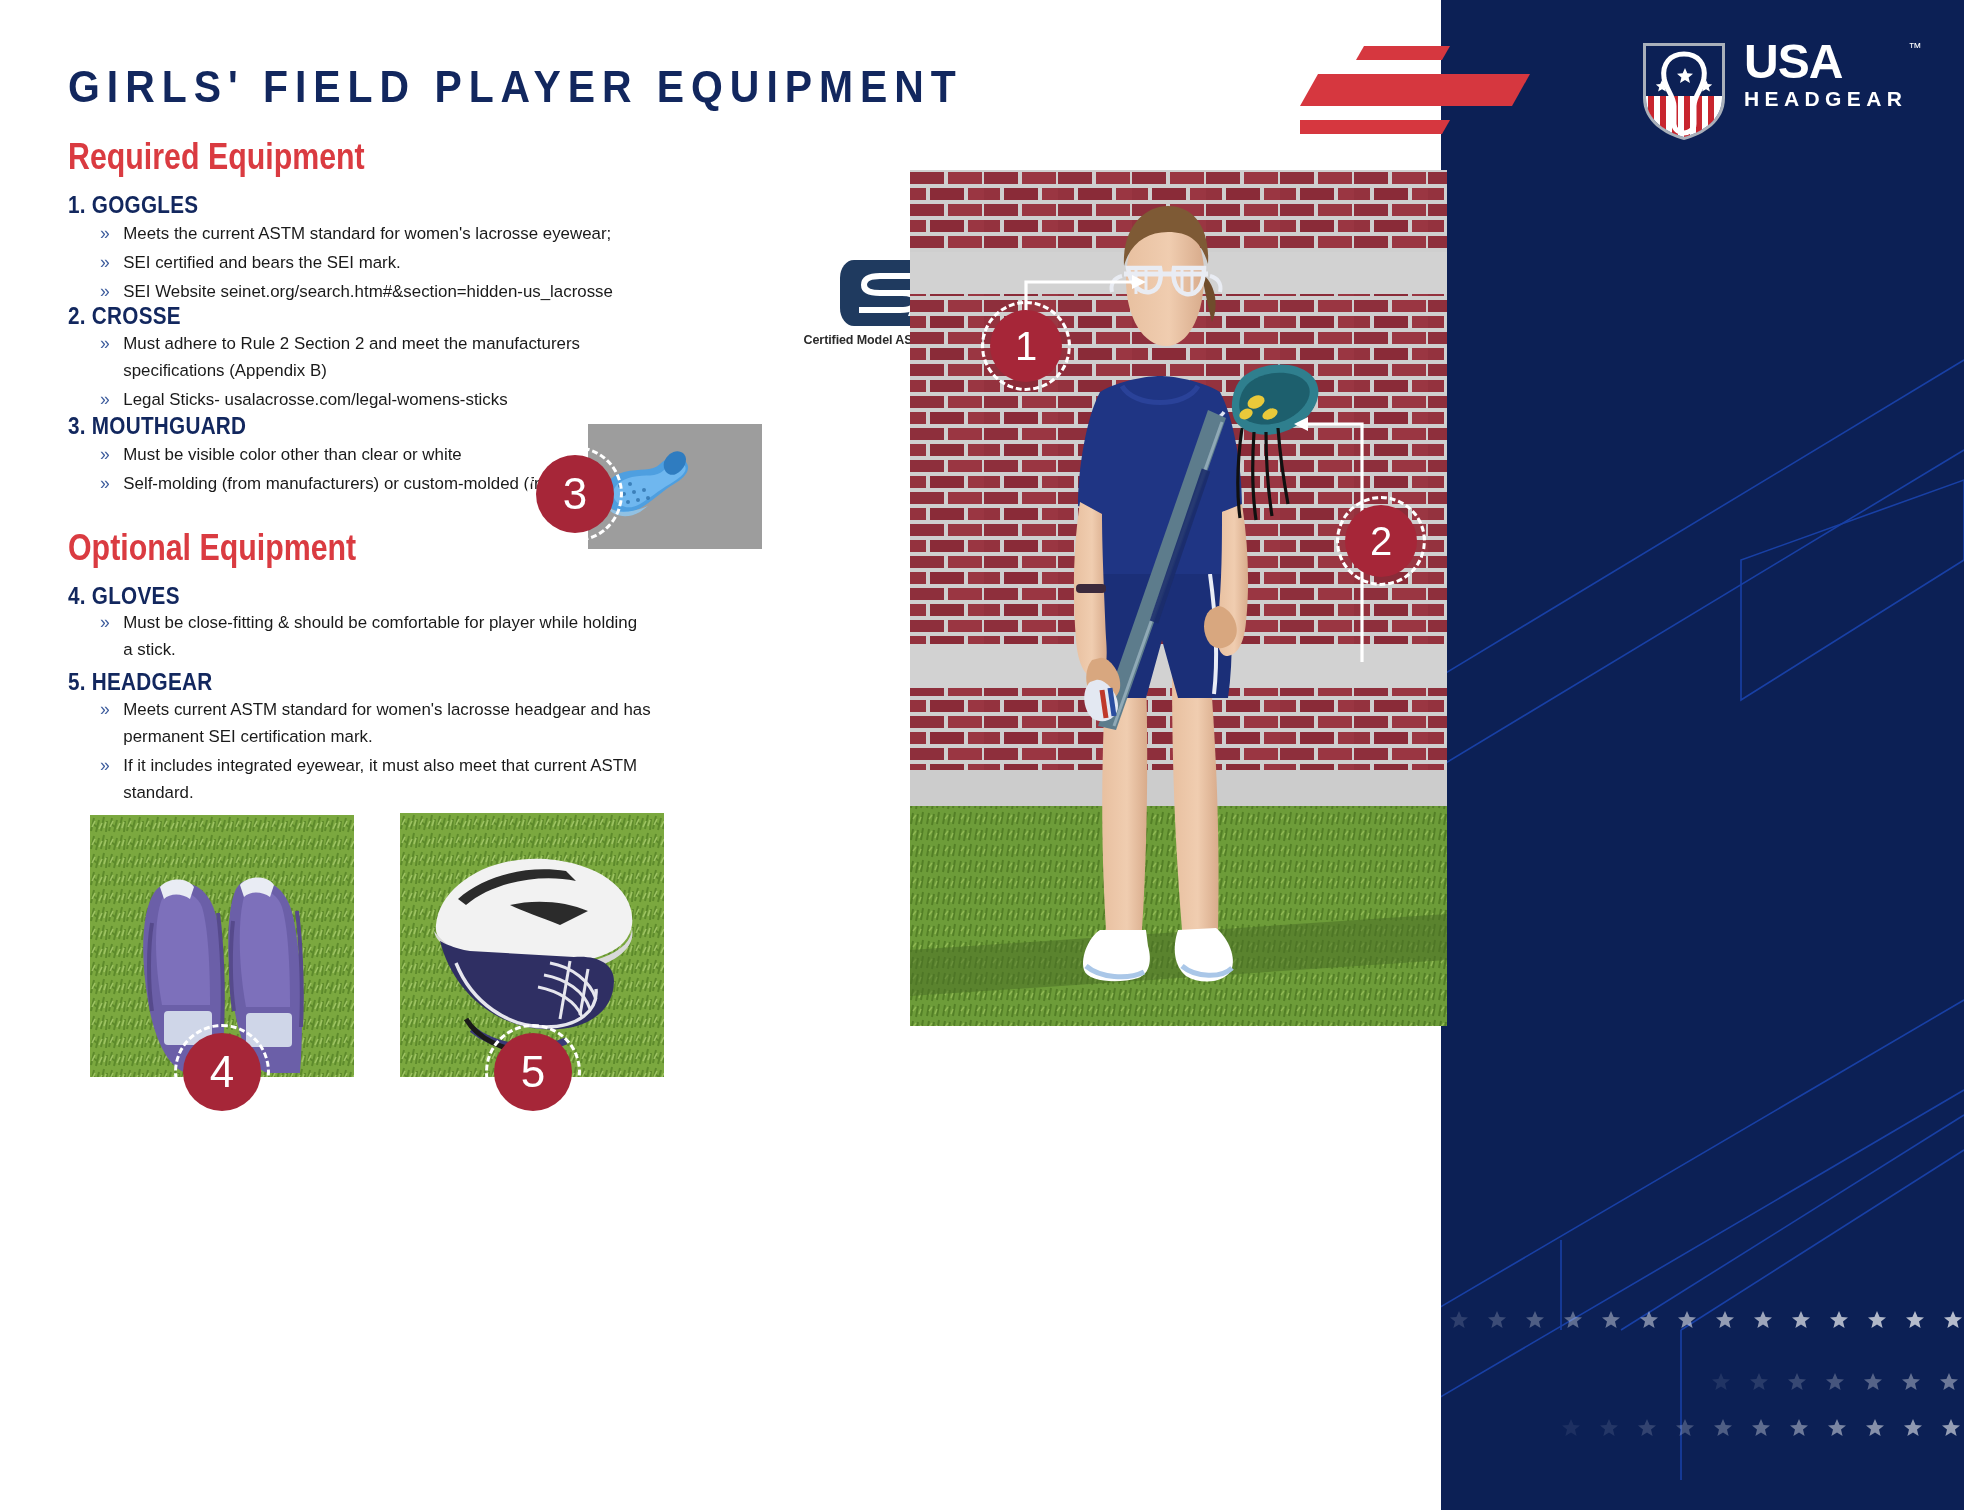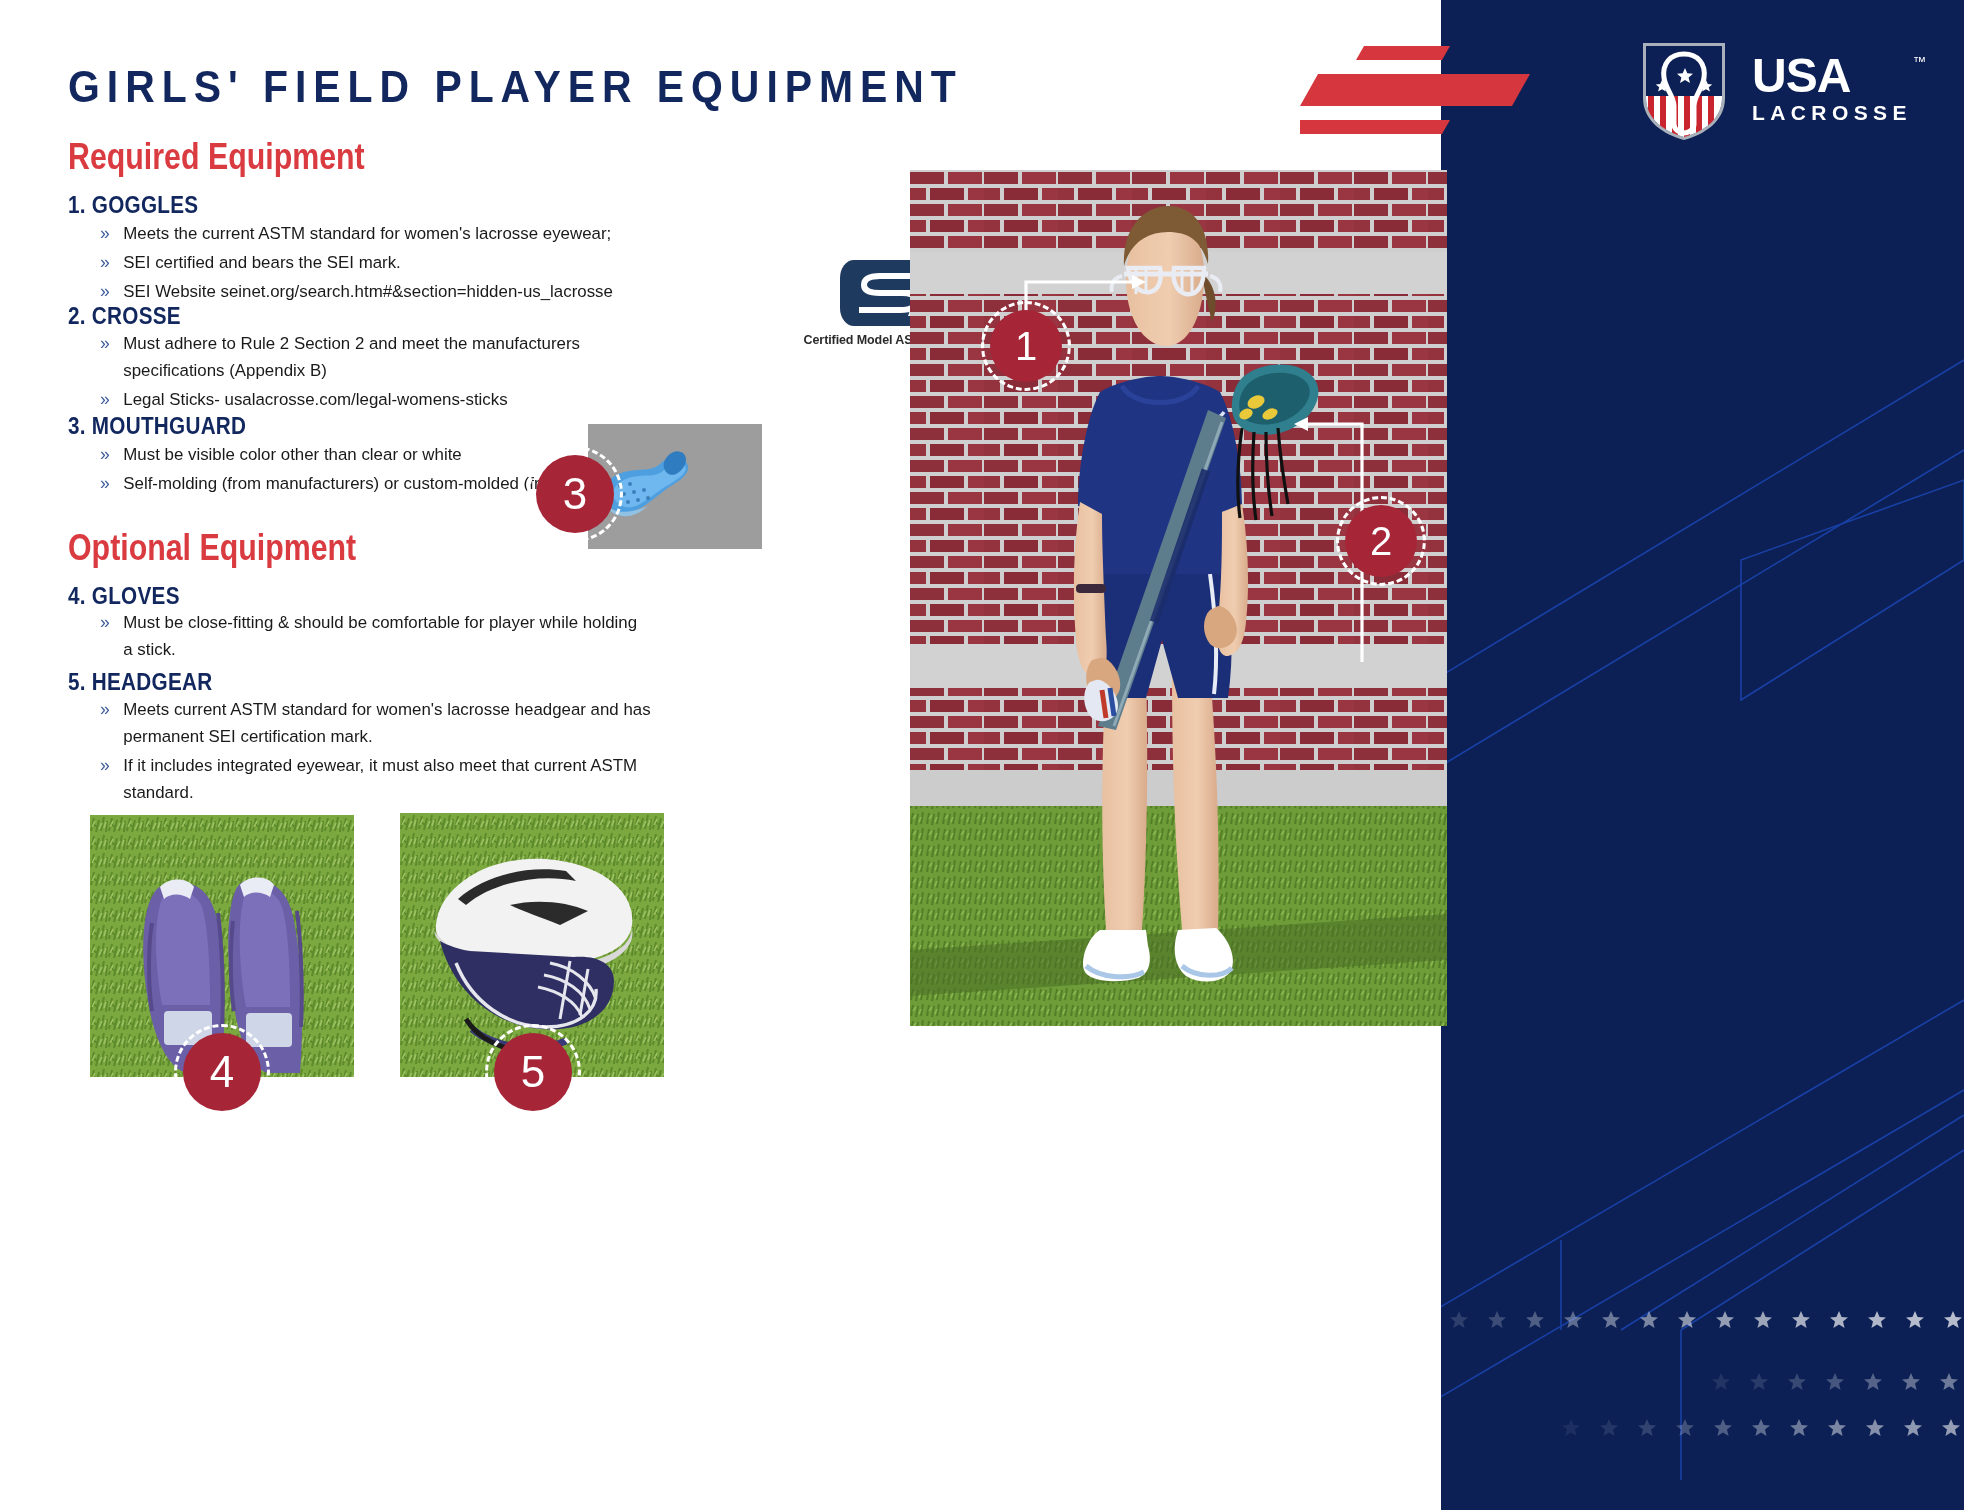--- a/index.html
+++ b/index.html
@@ -23,21 +23,21 @@
   .star-field { position: absolute; inset: 0; pointer-events: none; }
 
   
   .header-stripes {
     position: absolute; left: 1300px; top: 30px;
     width: 310px; height: 110px;
   }
 
   .usa-logo {
     position: absolute; left: 1640px; top: 40px;
-    display: flex; align-items: center; gap: 24px;
+    display: flex; gap: 16px;
   }
   .usa-wordmark { display: flex; flex-direction: column; }
   .usa-word {
     color: #fff; font-weight: bold; font-size: 48px;
     letter-spacing: -1px; line-height: 0.92;
     font-family: "Liberation Sans", sans-serif;
     position: relative;
   }
   .usa-tm {
     position: absolute; top: 2px; right: -13px;
@@ -231,21 +231,21 @@
         <path d="M48,26 l2.3,5.3 l5.7,0.4 l-4.4,3.7 l1.4,5.6 l-5,-3.1 l-5,3.1 l1.4,-5.6 l-4.4,-3.7 l5.7,-0.4 Z" transform="translate(-3,2)"></path>
         <path d="M22,40 l1.8,4.1 l4.4,0.3 l-3.4,2.9 l1.1,4.3 l-3.9,-2.4 l-3.9,2.4 l1.1,-4.3 l-3.4,-2.9 l4.4,-0.3 Z"></path>
         <path d="M66,40 l1.8,4.1 l4.4,0.3 l-3.4,2.9 l1.1,4.3 l-3.9,-2.4 l-3.9,2.4 l1.1,-4.3 l-3.4,-2.9 l4.4,-0.3 Z"></path>
       </g>
     </g>
   </svg>
   <div class="usa-wordmark">
     <div class="usa-word">
       <span>USA</span><span class="usa-tm">™</span>
     </div>
-    <div class="lacrosse-word">LACROSSE</div>
+    <div class="lacrosse-word">HEADGEAR</div>
   </div>
 </div>
 
 <div class="page-title">GIRLS' FIELD PLAYER EQUIPMENT</div>
 
 <div class="section-heading" id="req-heading">Required Equipment</div>
 <div class="section-heading" id="opt-heading">Optional Equipment</div>
 
 <div class="item-title" style="top:192px">1. GOGGLES</div>
 <div class="bullets" style="top:220px">

